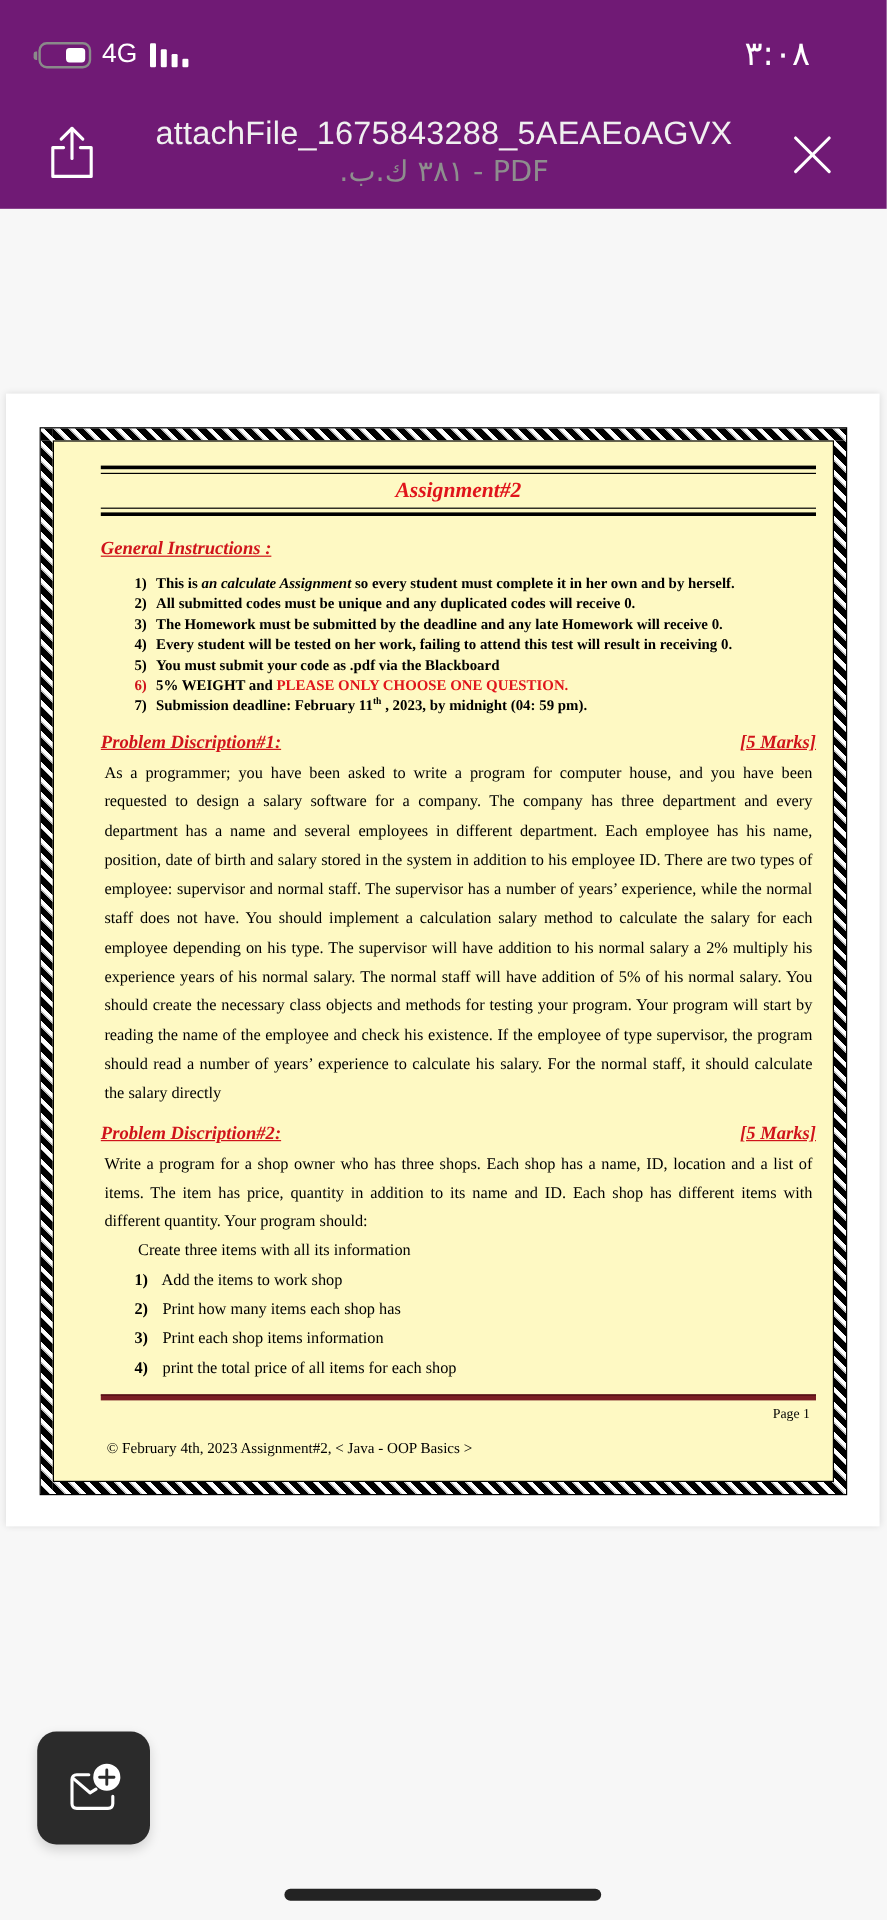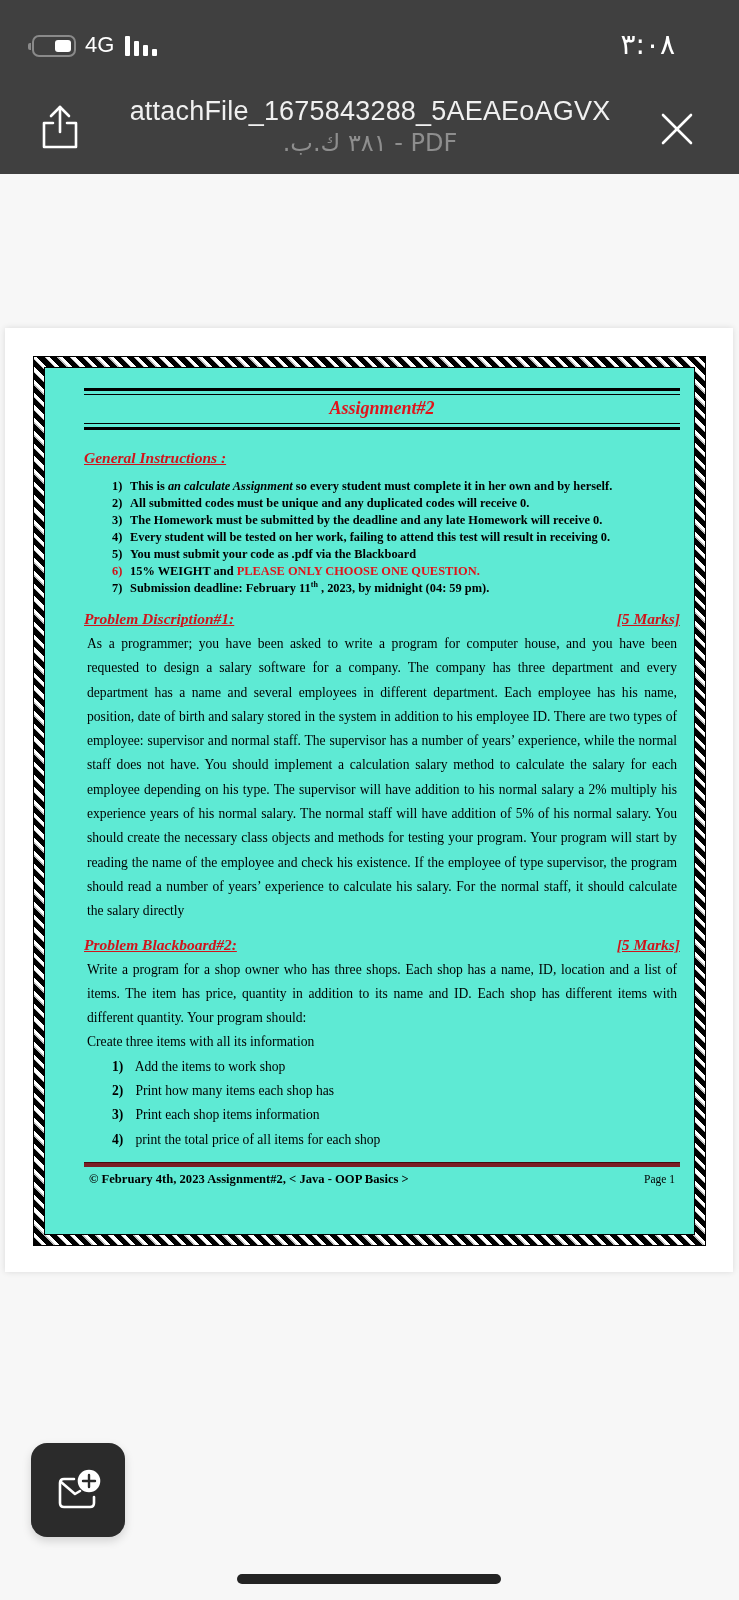--- a/index.html
+++ b/index.html
@@ -1,20 +1,20 @@
 <!DOCTYPE html>
 <html><head>
 <meta charset="utf-8">
 <style>
   * { box-sizing: border-box; margin: 0; padding: 0; }
   html, body { width: 739px; height: 1600px; overflow: hidden; background: #f7f7f7; }
   body { position: relative; font-family: "Liberation Sans", sans-serif; }
 
   
-  .topbar { position: absolute; left: 0; top: 0; width: 739px; height: 174px; background: #404040; color: #fff; }
+  .topbar { position: absolute; left: 0; top: 0; width: 739px; height: 174px; background: #701a75; color: #fff; }
   .status { position: absolute; left: 0; top: 0; width: 739px; height: 90px; }
   .battery { position: absolute; left: 32px; top: 35px; width: 44px; height: 22px; border: 2px solid #8a8a8a; border-radius: 7px; }
   .battery .tip { position: absolute; left: -6px; top: 6px; width: 3px; height: 7px; background: #8a8a8a; border-radius: 2px 0 0 2px; }
   .battery .fill { position: absolute; right: 3px; top: 3px; width: 16px; height: 12px; background: #fff; border-radius: 3px; }
   .net { position: absolute; left: 85px; top: 32px; font-size: 22px; color: #fff; }
   .signal { position: absolute; left: 125px; top: 36px; width: 36px; height: 20px; }
   .signal span { position: absolute; bottom: 0; width: 5px; background: #fff; border-radius: 1px; }
   .clock { position: absolute; right: 64px; top: 28px; font-size: 28px; color: #fff; font-family: "DejaVu Sans", sans-serif; margin-left: 43px; }
 
   .share-btn { position: absolute; left: 40px; top: 104px; width: 40px; height: 46px; }
@@ -24,48 +24,48 @@
   .close-btn { position: absolute; left: 660px; top: 112px; width: 34px; height: 34px; }
 
   
   .page { position: absolute; left: 5px; top: 328px; width: 728px; height: 944px; background: #fff; box-shadow: 0 0 6px rgba(0,0,0,0.12); }
   .frame {
     position: absolute; left: 29px; top: 29px; width: 671px; height: 888px;
     border: 10px solid transparent;
     border-image: repeating-linear-gradient(45deg, #000 0 5px, #bbb 5px 6px, #fff 6px 9px) 10;
     outline: 1px solid #000;
   }
-  .frame-inner { position: absolute; left: 0; top: 0; right: 0; bottom: 0; border: 1px solid #000; background: #5eead4; }
+  .frame-inner { position: absolute; left: 0; top: 0; right: 0; bottom: 0; border: 1px solid #000; background: #fef9c3; }
 
   .content { position: absolute; left: 39px; top: 20px; width: 596px; font-family: "Liberation Serif", serif; color: #000; }
 
   .dbl-rule { height: 7px; border-top: 3px solid #000; border-bottom: 1px solid #000; }
   .dbl-rule.bottom { border-top: 1px solid #000; border-bottom: 3px solid #000; }
   .doc-title { text-align: center; color: #e0141b; font-weight: bold; font-style: italic; font-size: 18px; line-height: 26px; height: 28px; }
 
   .section-head { display: flex; justify-content: space-between; color: #d0141b; font-weight: bold; font-style: italic; text-decoration: underline; font-size: 15.5px; line-height: 20px; }
   .gi-head { margin-top: 18px; }
 
   ol.instr { list-style: none; margin-top: 10px; padding-left: 8px; font-weight: bold; font-size: 12.4px; line-height: 17px; }
   ol.instr li { display: flex; }
   ol.instr .num { width: 38px; padding-left: 20px; }
   ol.instr li.red .num { color: #d0141b; }
   .red-text { color: #e0141b; }
   sup { font-size: 8px; line-height: 0; }
 
   .p-head { margin-top: 12px; gap: 33px; }
   .para { font-size: 13.6px; line-height: 24.3px; text-align: justify; text-align-last: left; margin-top: 3px; padding: 0 3px; }
   .p2-head { margin-top: 11px; }
-  .plain { font-size: 13.6px; line-height: 24.3px; padding: 0 3px; }
+  .plain { font-size: 13.6px; line-height: 24.3px; padding: 0 3px; margin-left: 28px; }
   ol.tasks { list-style: none; padding-left: 28px; font-size: 13.6px; line-height: 24.3px; }
   ol.tasks .num { font-weight: bold; display: inline-block; width: 20px; }
 
   .footer-rule { margin-top: 10px; height: 5px; background: #7a1e24; border-top: 1px solid #4a0a10; }
   .footer { display: flex; justify-content: space-between; font-size: 12.6px; line-height: 22px; padding: 0 5px; margin-top: 1px; }
-  .footer .left { font-weight: bold; }
+  .footer .left { font-weight: normal; margin-top: 28px; }
   .footer .right { font-size: 11.5px; }
 
   
   .compose-btn { position: absolute; left: 31px; top: 1443px; width: 94px; height: 94px; background: #2b2b2b; border-radius: 16px; box-shadow: 0 4px 10px rgba(0,0,0,0.15); }
   .compose-btn svg { position: absolute; left: 25px; top: 24px; }
   .home-indicator { position: absolute; left: 237px; top: 1574px; width: 264px; height: 10px; border-radius: 5px; background: #232323; }
 </style>
 </head>
 <body>
 
@@ -135,36 +135,36 @@
           <li>
             <span class="num">4)</span>
             <span>Every student will be tested on her work, failing to attend this test will result in receiving 0.</span>
           </li>
           <li>
             <span class="num">5)</span>
             <span>You must submit your code as .pdf via the Blackboard</span>
           </li>
           <li class="red">
             <span class="num">6)</span>
-            <span><span>15% WEIGHT and </span><span class="red-text">PLEASE ONLY CHOOSE ONE QUESTION.</span></span>
+            <span><span>5% WEIGHT and </span><span class="red-text">PLEASE ONLY CHOOSE ONE QUESTION.</span></span>
           </li>
           <li>
             <span class="num">7)</span>
             <span><span>Submission deadline: February 11</span><sup>th</sup><span> , 2023, by midnight (04: 59 pm).</span></span>
           </li>
         </ol>
 
         <div class="section-head p-head">
           <span>Problem Discription#1:</span>
           <span>[5 Marks]</span>
         </div>
         <p class="para">As a programmer; you have been asked to write a program for computer house, and you have been requested to design a salary software for a company. The company has three department and every department has a name and several employees in different department. Each employee has his name, position, date of birth and salary stored in the system in addition to his employee ID. There are two types of employee: supervisor and normal staff. The supervisor has a number of years’ experience, while the normal staff does not have. You should implement a calculation salary method to calculate the salary for each employee depending on his type. The supervisor will have addition to his normal salary a 2% multiply his experience years of his normal salary. The normal staff will have addition of 5% of his normal salary. You should create the necessary class objects and methods for testing your program. Your program will start by reading the name of the employee and check his existence. If the employee of type supervisor, the program should read a number of years’ experience to calculate his salary. For the normal staff, it should calculate the salary directly</p>
 
         <div class="section-head p2-head">
-          <span>Problem Blackboard#2:</span>
+          <span>Problem Discription#2:</span>
           <span>[5 Marks]</span>
         </div>
         <p class="para">Write a program for a shop owner who has three shops. Each shop has a name, ID, location and a list of items. The item has price, quantity in addition to its name and ID. Each shop has different items with different quantity. Your program should:</p>
         <p class="plain">Create three items with all its information</p>
         <ol class="tasks">
           <li><span class="num">1)</span> <span>Add the items to work shop</span></li>
           <li><span class="num">2)</span> <span>Print how many items each shop has</span></li>
           <li><span class="num">3)</span> <span>Print each shop items information</span></li>
           <li><span class="num">4)</span> <span>print the total price of all items for each shop</span></li>
         </ol>

